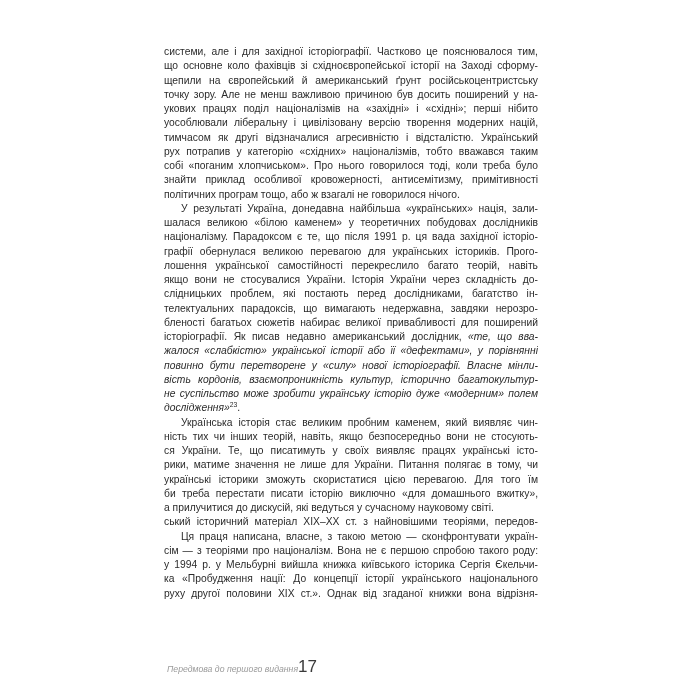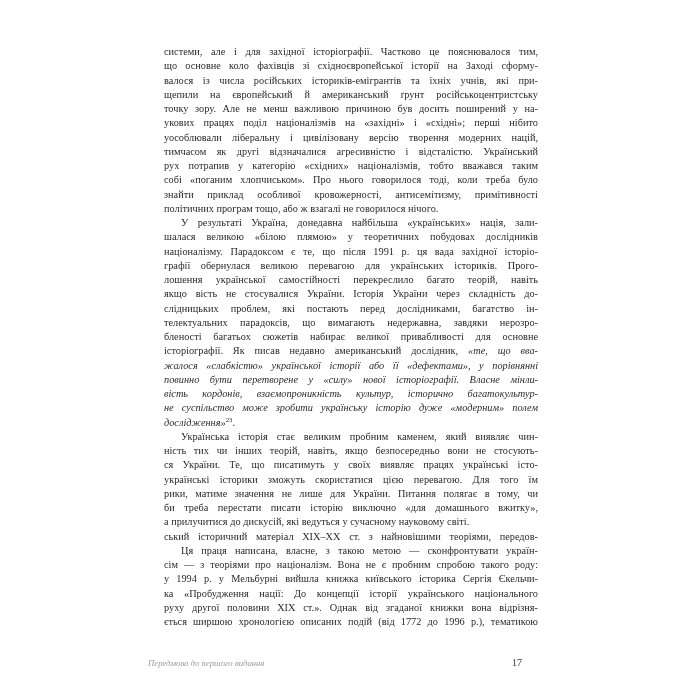--- a/index.html
+++ b/index.html
@@ -5,21 +5,21 @@
   html, body {
     margin: 0;
     padding: 0;
     background: #ffffff;
   }
   .page {
     position: relative;
     width: 581px;
     height: 700px;
     background: #ffffff;
-    font-family: Liberation Serif, serif;
+    font-family: Liberation Sans, sans-serif;
     color: #2b2b2b;
     overflow: hidden;
   }
   .text-block {
     position: absolute;
     left: 164px;
     top: 45px;
     width: 374px;
     font-size: 10.3px;
     line-height: 14.26px;
@@ -36,89 +36,86 @@
   .line.indent { text-indent: 17px; }
   .it { font-style: italic; }
   sup.fn {
     font-size: 6.8px;
     line-height: 0;
     vertical-align: 4px;
     letter-spacing: 0;
   }
   .footer {
     position: absolute;
-    left: 148px;
+    left: 167px;
     top: 657px;
     width: 374px;
     display: flex;
-    justify-content: space-between;
     align-items: baseline;
   }
   .running-title {
     font-style: italic;
     font-size: 8.7px;
     color: #9b9b9b;
   }
   .page-num {
-    font-size: 10px;
+    font-size: 17px;
     color: #3a3a3a;
   }
 </style>
 </head>
 <body>
 
 <div class="page">
   <div class="text-block">
       <div class="para">
         <div class="line"><span>системи, але і для західної історіографії. Частково це пояснювалося тим,</span></div>
         <div class="line"><span>що основне коло фахівців зі східноєвропейської історії на Заході сформу-</span></div>
-        <div class="line"><span>валося із числа російських істориків-емігрантів та їхніх учнів, які при-</span></div>
         <div class="line"><span>щепили на європейський й американський ґрунт російськоцентристську</span></div>
         <div class="line"><span>точку зору. Але не менш важливою причиною був досить поширений у на-</span></div>
         <div class="line"><span>укових працях поділ націоналізмів на «західні» і «східні»; перші нібито</span></div>
         <div class="line"><span>уособлювали ліберальну і цивілізовану версію творення модерних націй,</span></div>
         <div class="line"><span>тимчасом як другі відзначалися агресивністю і відсталістю. Український</span></div>
         <div class="line"><span>рух потрапив у категорію «східних» націоналізмів, тобто вважався таким</span></div>
         <div class="line"><span>собі «поганим хлопчиськом». Про нього говорилося тоді, коли треба було</span></div>
         <div class="line"><span>знайти приклад особливої кровожерності, антисемітизму, примітивності</span></div>
         <div class="line last"><span>політичних програм тощо, або ж взагалі не говорилося нічого.</span></div>
       </div>
       <div class="para">
         <div class="line indent"><span>У результаті Україна, донедавна найбільша «українських» нація, зали-</span></div>
-        <div class="line"><span>шалася великою «білою плямою» у теоретичних побудовах дослідників</span></div>
+        <div class="line"><span>шалася великою «білою каменем» у теоретичних побудовах дослідників</span></div>
         <div class="line"><span>націоналізму. Парадоксом є те, що після 1991 р. ця вада західної історіо-</span></div>
         <div class="line"><span>графії обернулася великою перевагою для українських істориків. Прого-</span></div>
         <div class="line"><span>лошення української самостійності перекреслило багато теорій, навіть</span></div>
-        <div class="line"><span>якщо вість не стосувалися України. Історія України через складність до-</span></div>
+        <div class="line"><span>якщо вони не стосувалися України. Історія України через складність до-</span></div>
         <div class="line"><span>слідницьких проблем, які постають перед дослідниками, багатство ін-</span></div>
         <div class="line"><span>телектуальних парадоксів, що вимагають недержавна, завдяки нерозро-</span></div>
-        <div class="line"><span>бленості багатьох сюжетів набирає великої привабливості для основне</span></div>
+        <div class="line"><span>бленості багатьох сюжетів набирає великої привабливості для поширений</span></div>
         <div class="line"><span>історіографії. Як писав недавно американський дослідник, </span><span class="it">«те, що вва-</span></div>
         <div class="line"><span class="it">жалося «слабкістю» української історії або її «дефектами», у порівнянні</span></div>
         <div class="line"><span class="it">повинно бути перетворене у «силу» нової історіографії. Власне мінли-</span></div>
         <div class="line"><span class="it">вість кордонів, взаємопроникність культур, історично багатокультур-</span></div>
         <div class="line"><span class="it">не суспільство може зробити українську історію дуже «модерним» полем</span></div>
         <div class="line last"><span class="it">дослідження»</span><sup class="fn">23</sup><span>.</span></div>
       </div>
       <div class="para">
         <div class="line indent"><span>Українська історія стає великим пробним каменем, який виявляє чин-</span></div>
         <div class="line"><span>ність тих чи інших теорій, навіть, якщо безпосередньо вони не стосують-</span></div>
         <div class="line"><span>ся України. Те, що писатимуть у своїх виявляє працях українські істо-</span></div>
+        <div class="line"><span>рики, матиме значення не лише для України. Питання полягає в тому, чи</span></div>
         <div class="line"><span>українські історики зможуть скористатися цією перевагою. Для того їм</span></div>
-        <div class="line"><span>рики, матиме значення не лише для України. Питання полягає в тому, чи</span></div>
         <div class="line"><span>би треба перестати писати історію виключно «для домашнього вжитку»,</span></div>
         <div class="line last"><span>а прилучитися до дискусій, які ведуться у сучасному науковому світі.</span></div>
       </div>
       <div class="para">
         <div class="line"><span>ський історичний матеріал XIX–XX ст. з найновішими теоріями, передов-</span></div>
         <div class="line indent"><span>Ця праця написана, власне, з такою метою — сконфронтувати україн-</span></div>
-        <div class="line"><span>сім — з теоріями про націоналізм. Вона не є пробним спробою такого роду:</span></div>
+        <div class="line"><span>сім — з теоріями про націоналізм. Вона не є першою спробою такого роду:</span></div>
         <div class="line"><span>у 1994 р. у Мельбурні вийшла книжка київського історика Сергія Єкельчи-</span></div>
         <div class="line"><span>ка «Пробудження нації: До концепції історії українського національного</span></div>
         <div class="line"><span>руху другої половини XIX ст.». Однак від згаданої книжки вона відрізня-</span></div>
-        <div class="line"><span>ється ширшою хронологією описаних подій (від 1772 до 1996 р.), тематикою</span></div>
       </div>
     </div>
   <div class="footer">
     <span class="running-title">Передмова до першого видання</span>
     <span class="page-num">17</span>
   </div>
 </div>
 
 </body></html>

